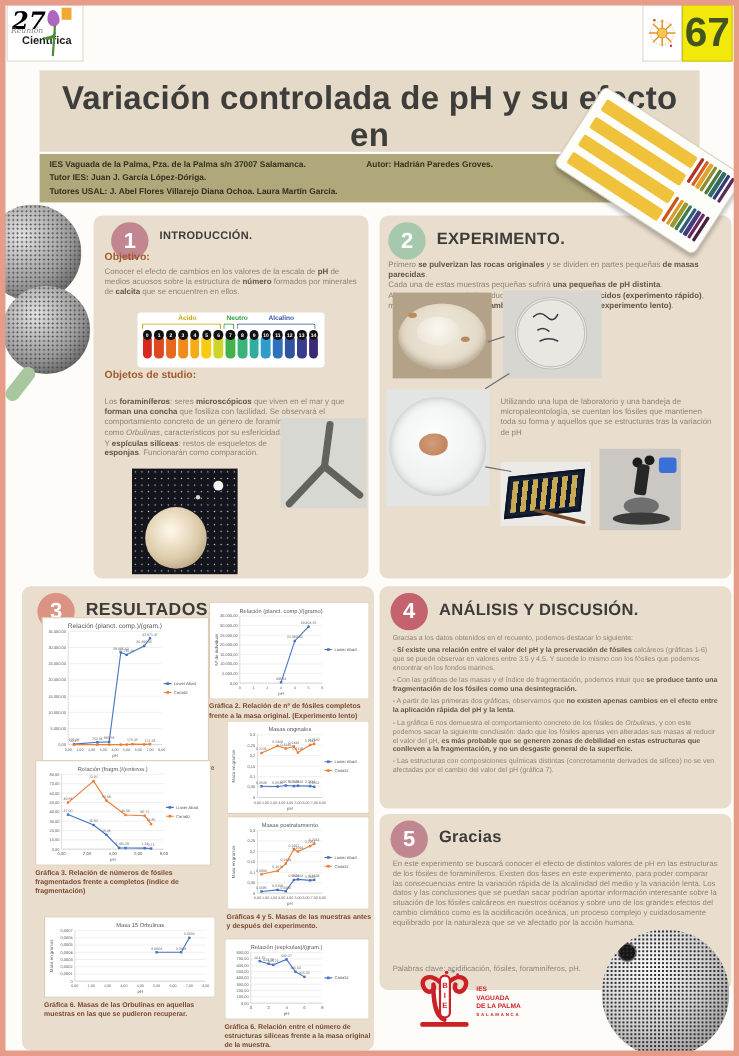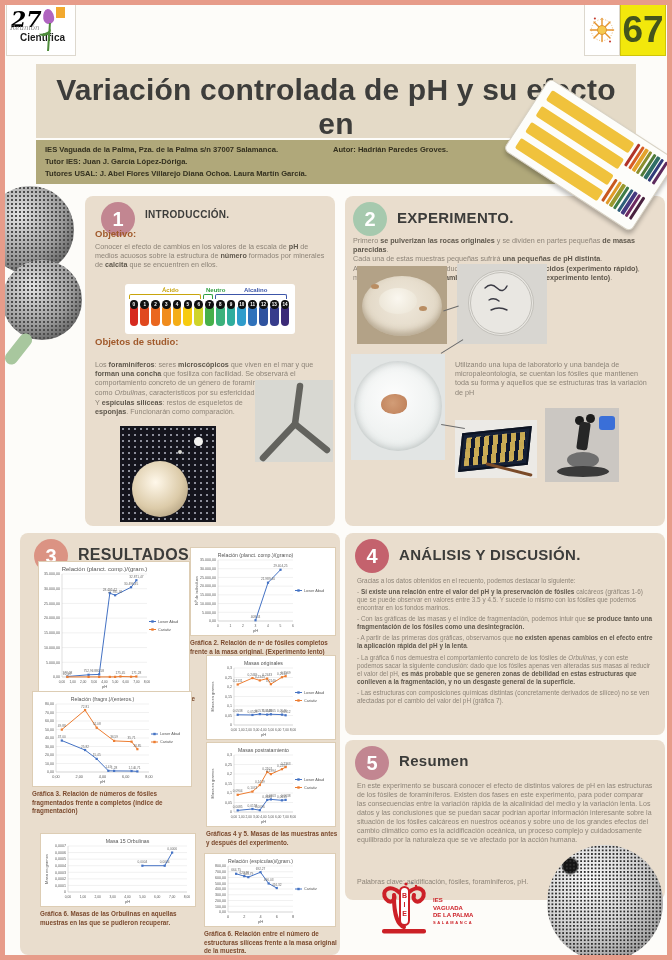--- a/index.html
+++ b/index.html
@@ -778,21 +778,21 @@
       <p><span>- </span><span class="b">Sí existe una relación entre el valor del pH y la preservación de fósiles</span><span> calcáreos (gráficas 1-6) que se puede observar en valores entre 3.5 y 4.5. Y sucede lo mismo con los fósiles que podemos encontrar en los fondos marinos.</span></p>
       <p><span>- Con las gráficas de las masas y el índice de fragmentación, podemos intuir que </span><span class="b">se produce tanto una fragmentación de los fósiles como una desintegración.</span></p>
       <p><span>- A partir de las primeras dos gráficas, observamos que </span><span class="b">no existen apenas cambios en el efecto entre la aplicación rápida del pH y la lenta</span><span>.</span></p>
       <p><span>- La gráfica 6 nos demuestra el comportamiento concreto de los fósiles de </span><span class="i">Orbulinas</span><span>, y con este podemos sacar la siguiente conclusión: dado que los fósiles apenas ven alteradas sus masas al reducir el valor del pH, </span><span class="b">es más probable que se generen zonas de debilidad en estas estructuras que conlleven a la fragmentación, y no un desgaste general de la superficie.</span></p>
       <p><span>- Las estructuras con composiciones químicas distintas (concretamente derivados de silíceo) no se ven afectadas por el cambio del valor del pH (gráfica 7).</span></p>
     </div>
   </div>
 
   <div class="panel" id="p5">
     <div class="num" style="left: 10px; top: 6px; background: rgb(194, 134, 145);">5</div>
-    <div class="sec-title" style="left:54px;top:12px;font-size:15px">Resumen</div>
+    <div class="sec-title" style="left:54px;top:12px;font-size:15px">Gracias</div>
     <div class="t" style="left:12px;top:42px;width:296px;font-size:7px">En este experimento se buscará conocer el efecto de distintos valores de pH en las estructuras de los fósiles de foraminíferos. Existen dos fases en este experimento, para poder comparar las consecuencias entre la variación rápida de la alcalinidad del medio y la variación lenta. Los datos y las conclusiones que se puedan sacar podrían aportar información interesante sobre la situación de los fósiles calcáreos en nuestros océanos y sobre uno de los grandes efectos del cambio climático como es la acidificación oceánica, un proceso complejo y cuidadosamente equilibrado por la naturaleza que se ve afectado por la acción humana.</div>
     <div class="t" style="left:12px;top:138px;width:296px;font-size:7px">Palabras clave: acidificación, fósiles, foraminíferos, pH.</div>
   </div>
 
   <div class="abs" id="ieslogo">
     <svg width="52" height="60" viewBox="0 0 52 60">
       <g stroke="#cc2027" fill="none" stroke-width="4" stroke-linecap="round">
         <path d="M22,12 C12,2 2,10 8,18 C12,23 18,20 16,14"></path>
         <path d="M30,12 C40,2 50,10 44,18 C40,23 34,20 36,14"></path>
         <path d="M16,16 C16,34 20,44 26,46"></path>

